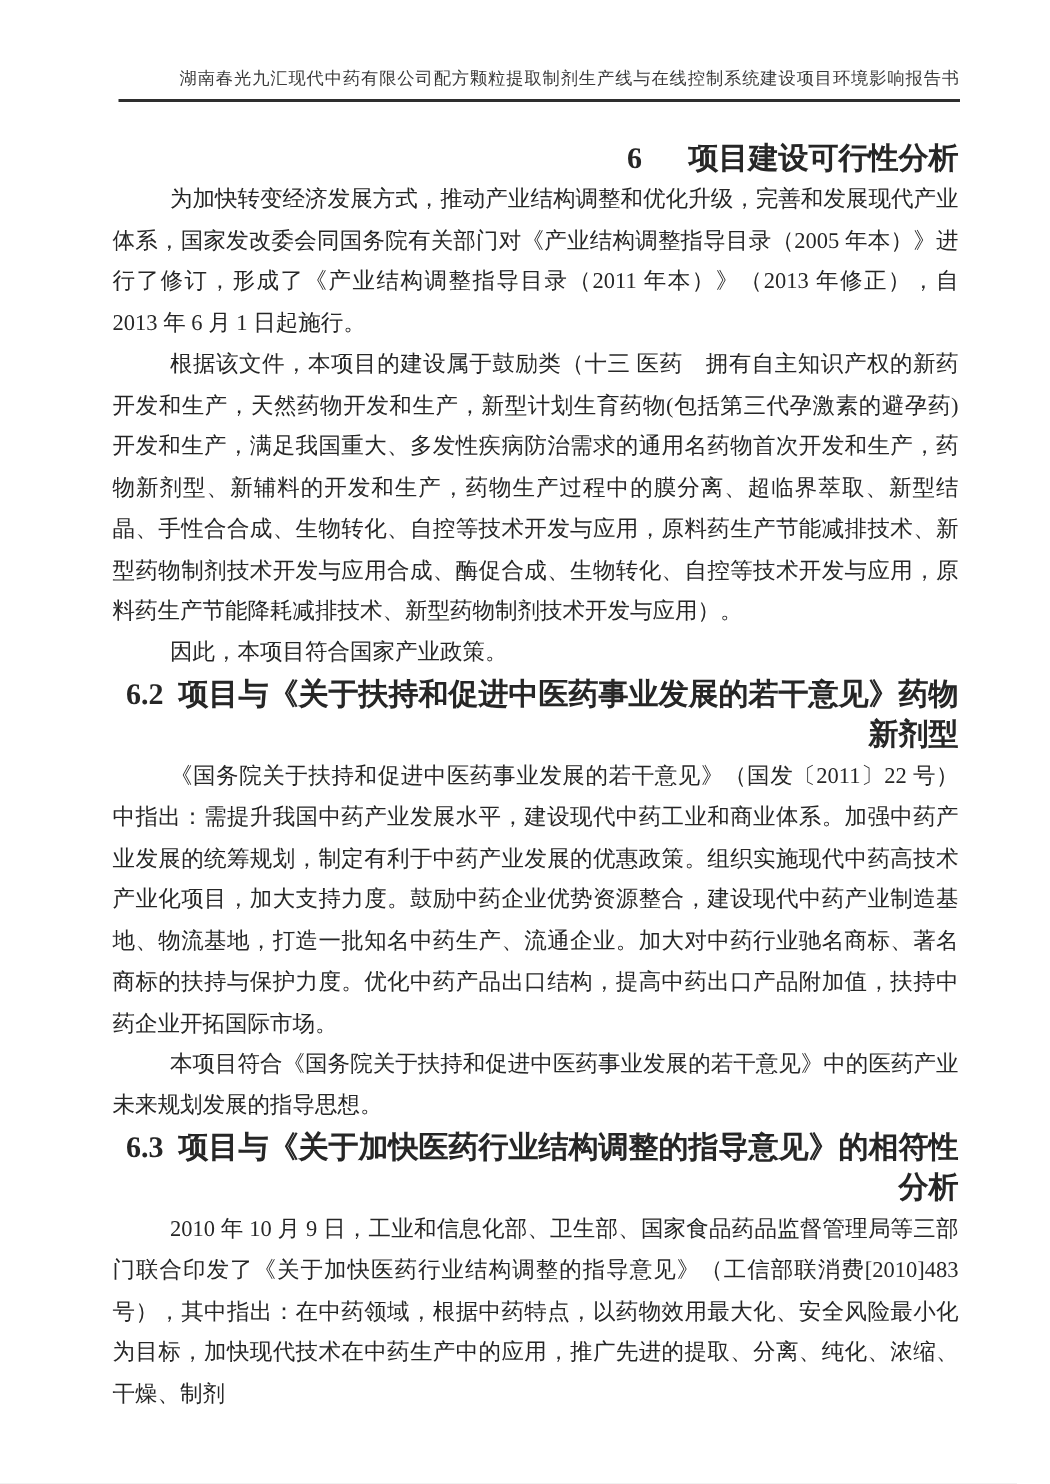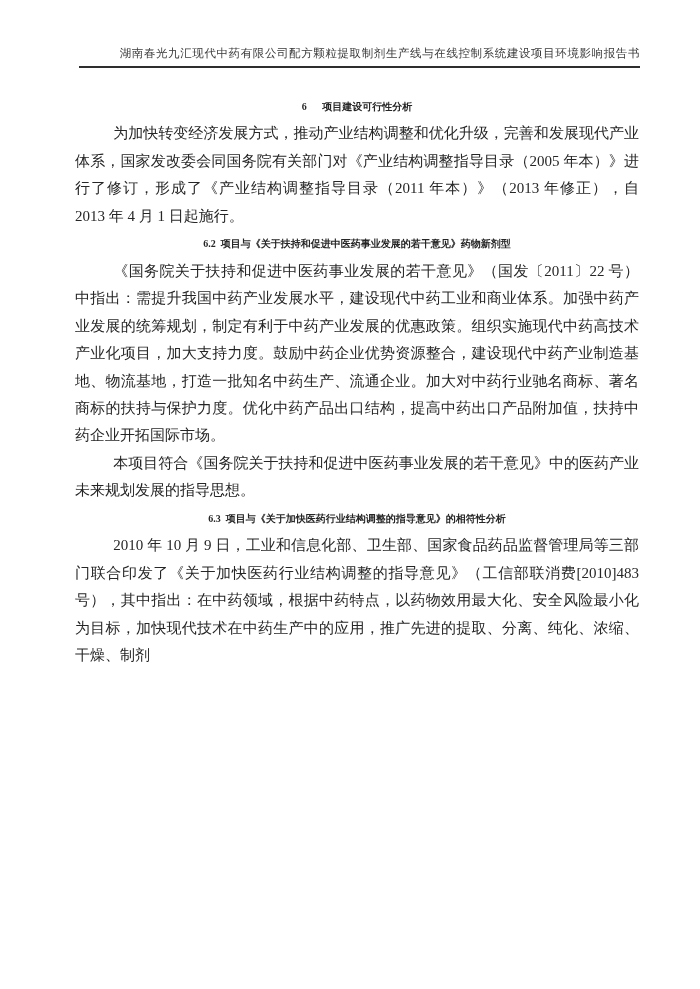--- a/index.html
+++ b/index.html
@@ -45,22 +45,22 @@
     line-height: 27.45px;
     text-align: justify;
     text-justify: inter-ideograph;
   }
   .content p {
     margin: 0;
     text-indent: 2.55em;
   }
   .heading {
     font-weight: bold;
-    font-size: 10px;
-    text-align: center;
+    font-size: 20px;
+    text-align: right;
   }
   .heading .hnum-wide {
     display: inline-block;
     margin-right: 1.55em;
   }
   .heading .hnum {
     display: inline-block;
     margin-right: 0.5em;
   }
   .footer {
@@ -81,23 +81,25 @@
   <div class="running-header">湖南春光九汇现代中药有限公司配方颗粒提取制剂生产线与在线控制系统建设项目环境影响报告书</div>
   <div class="header-rule"></div>
 
   <div class="content">
 
     <div class="heading">
       <span class="hnum-wide">6</span><span>项目建设可行性分析</span>
     </div>
 
 
-    <p>为加快转变经济发展方式，推动产业结构调整和优化升级，完善和发展现代产业体系，国家发改委会同国务院有关部门对《产业结构调整指导目录（2005 年本）》进行了修订，形成了《产业结构调整指导目录（2011 年本）》（2013 年修正），自 2013 年 4 月 1 日起施行。</p>
+    <p>为加快转变经济发展方式，推动产业结构调整和优化升级，完善和发展现代产业体系，国家发改委会同国务院有关部门对《产业结构调整指导目录（2005 年本）》进行了修订，形成了《产业结构调整指导目录（2011 年本）》（2013 年修正），自 2013 年 6 月 1 日起施行。</p>
 
+    <p>根据该文件，本项目的建设属于鼓励类（十三 医药　拥有自主知识产权的新药开发和生产，天然药物开发和生产，新型计划生育药物(包括第三代孕激素的避孕药)开发和生产，满足我国重大、多发性疾病防治需求的通用名药物首次开发和生产，药物新剂型、新辅料的开发和生产，药物生产过程中的膜分离、超临界萃取、新型结晶、手性合合成、生物转化、自控等技术开发与应用，原料药生产节能减排技术、新型药物制剂技术开发与应用合成、酶促合成、生物转化、自控等技术开发与应用，原料药生产节能降耗减排技术、新型药物制剂技术开发与应用）。</p>
 
+    <p>因此，本项目符合国家产业政策。</p>
 
     <div class="heading">
       <span class="hnum">6.2</span><span>项目与《关于扶持和促进中医药事业发展的若干意见》药物新剂型</span>
     </div>
 
     <p>《国务院关于扶持和促进中医药事业发展的若干意见》（国发〔2011〕22 号）中指出：需提升我国中药产业发展水平，建设现代中药工业和商业体系。加强中药产业发展的统筹规划，制定有利于中药产业发展的优惠政策。组织实施现代中药高技术产业化项目，加大支持力度。鼓励中药企业优势资源整合，建设现代中药产业制造基地、物流基地，打造一批知名中药生产、流通企业。加大对中药行业驰名商标、著名商标的扶持与保护力度。优化中药产品出口结构，提高中药出口产品附加值，扶持中药企业开拓国际市场。</p>
 
     <p>本项目符合《国务院关于扶持和促进中医药事业发展的若干意见》中的医药产业未来规划发展的指导思想。</p>
 
     <div class="heading">

